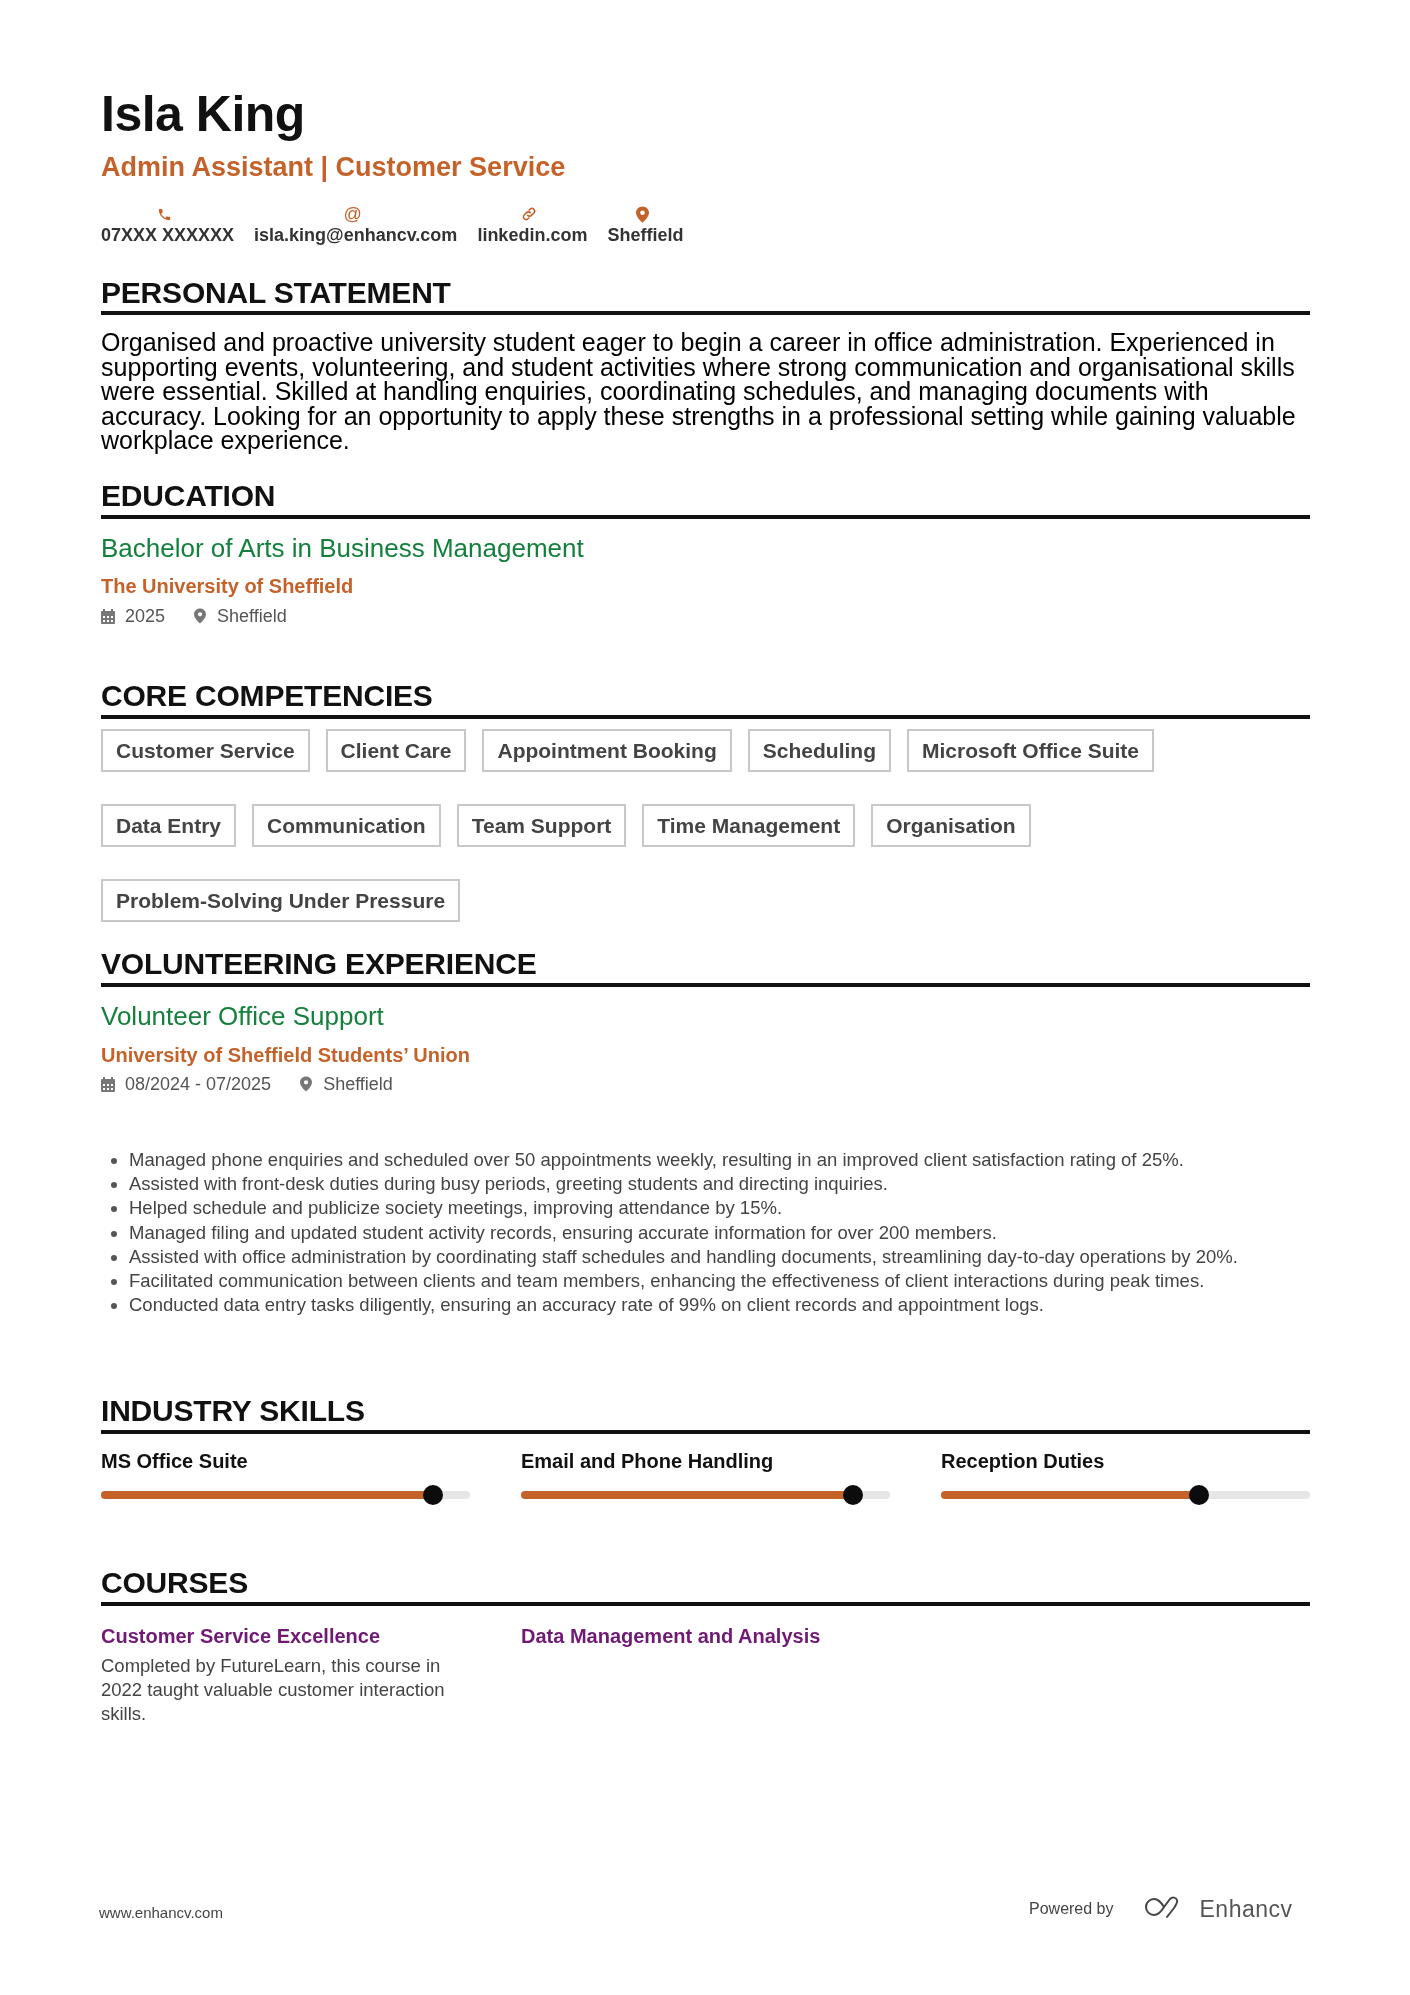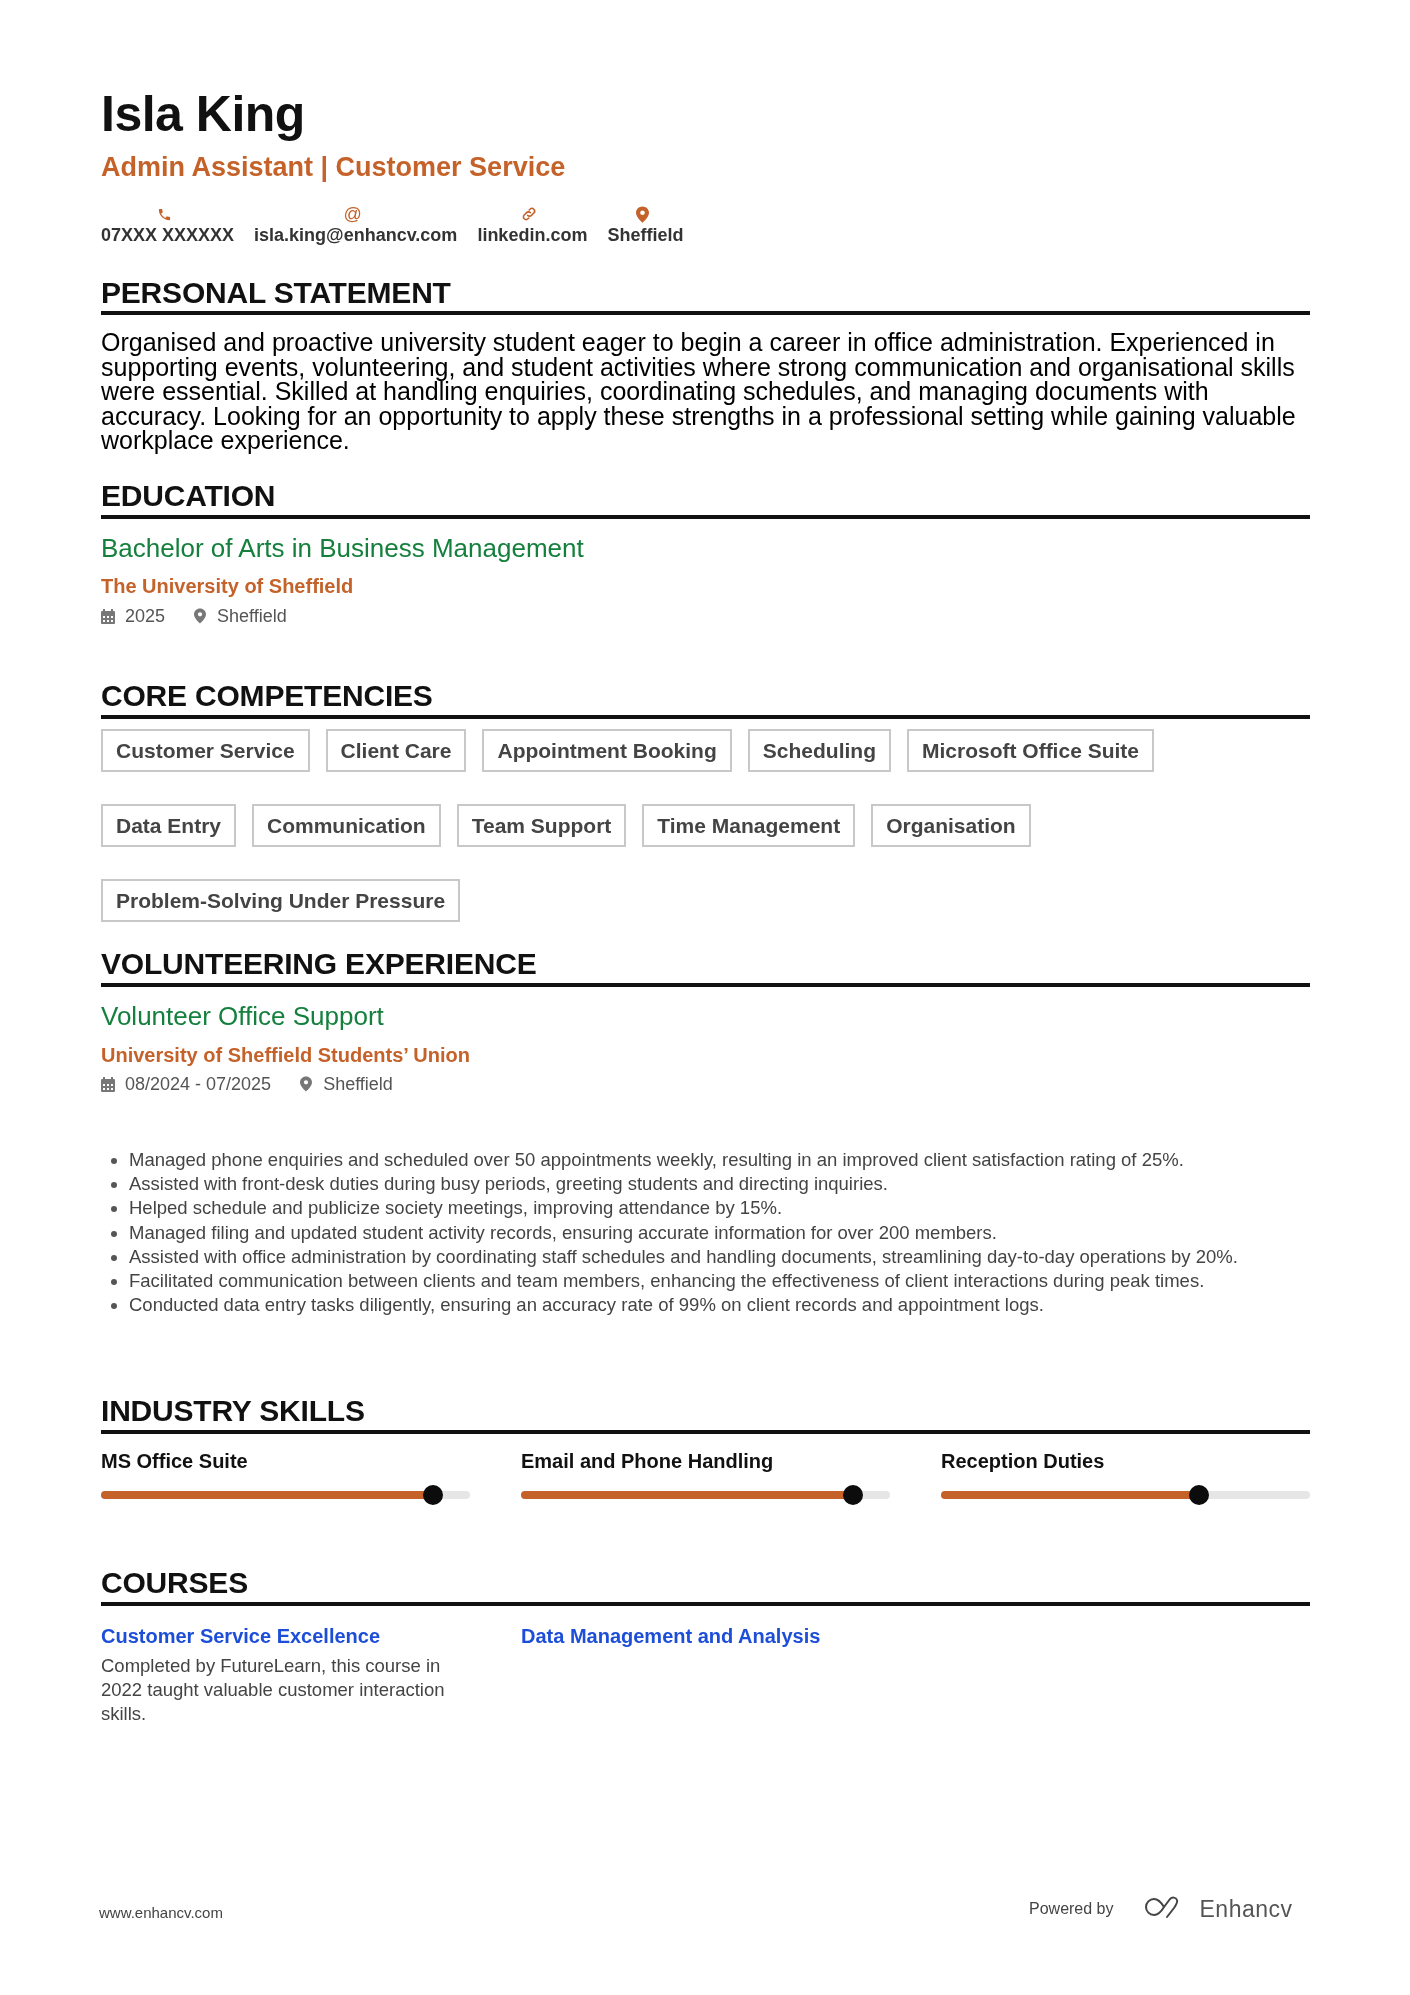--- a/index.html
+++ b/index.html
@@ -34,21 +34,21 @@
 
   .skills { left: 0; width: 1209px; display: flex; justify-content: space-between; }
   .skill { width: 369px; position: relative; height: 60px; }
   .skill-label { font-size: 20px; font-weight: 700; color: #111; line-height: 24px; }
   .track { position: absolute; left: 0; top: 42px; width: 369px; height: 8px; border-radius: 4px; background: #e6e6e6; }
   .fill { position: absolute; left: 0; top: 0; height: 8px; border-radius: 4px; background: #c4622a; }
   .knob { position: absolute; top: -6px; width: 20px; height: 20px; border-radius: 50%; background: #0c0c0c; margin-left: -10px; }
 
   .courses { left: 0; width: 1209px; display: flex; }
   .course { width: 370px; margin-right: 50px; }
-  .course-title { font-size: 20px; font-weight: 700; color: #1d4ed8; line-height: 24px; margin-bottom: 6px; }
+  .course-title { font-size: 20px; font-weight: 700; color: #701a75; line-height: 24px; margin-bottom: 6px; }
   .course-desc { font-size: 18.5px; color: #444; line-height: 24.2px; }
 
   .footer-left { left: 99px; top: 1904px; font-size: 15px; color: #444; }
   .footer-right { left: 1029px; top: 1895px; display: flex; align-items: center; }
   .powered { font-size: 16px; color: #444; margin-right: 28px; }
   .logo { display: flex; align-items: center; }
   .logo-text { font-size: 23px; color: #555; margin-left: 10px; letter-spacing: 0.5px; }
 </style>
 </head>
 <body>

